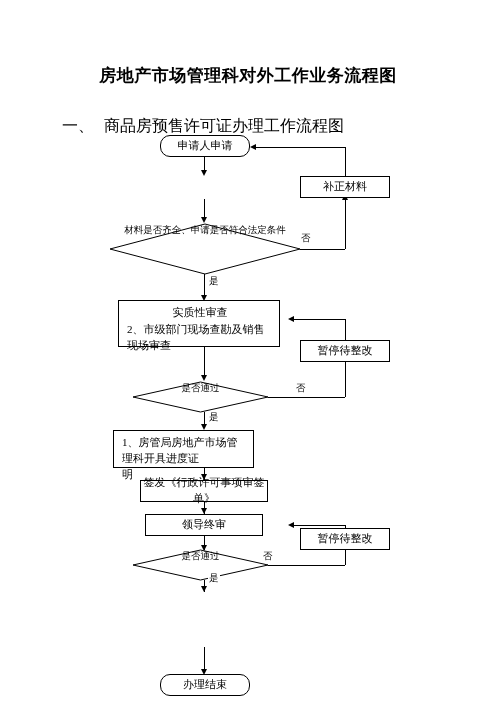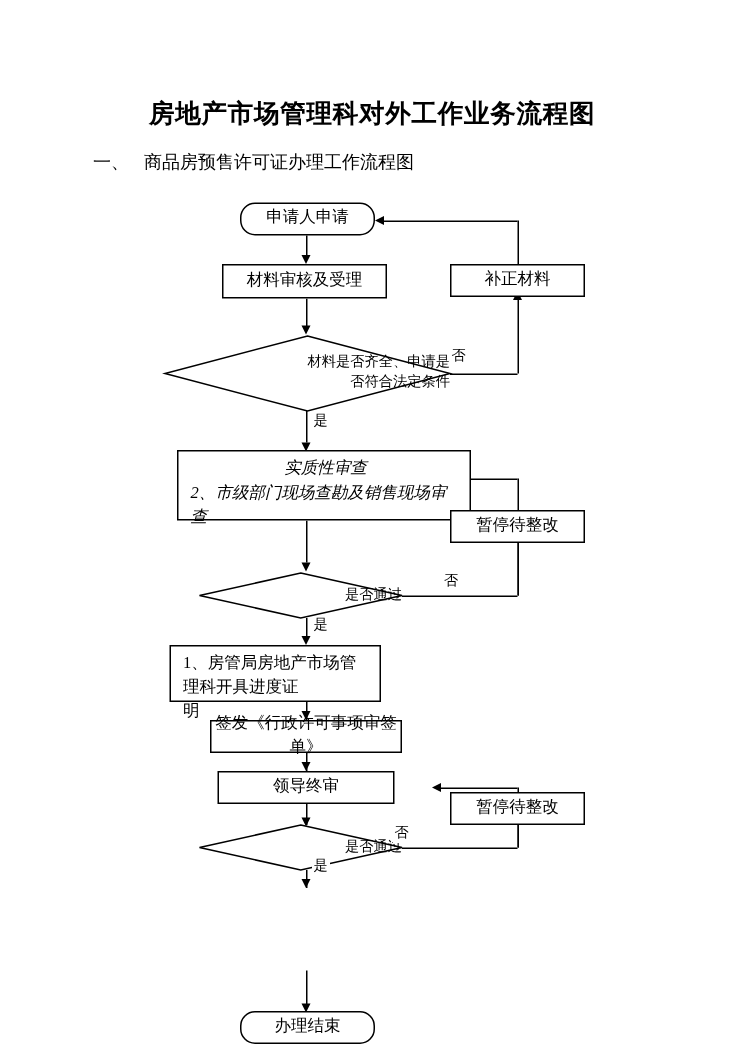--- a/index.html
+++ b/index.html
@@ -30,22 +30,22 @@
     width: 496px;
     text-align: center;
     font-size: 17px;
     font-weight: bold;
     letter-spacing: 0.5px;
     font-family: "Liberation Sans", "DejaVu Sans", sans-serif;
   }
   .doc-subtitle {
     position: absolute;
     left: 62px;
-    top: 88px;
-    font-size: 12px;
+    top: 104px;
+    font-size: 16px;
     font-family: "Liberation Serif", "DejaVu Serif", serif;
   }
   .doc-subtitle .sub-num { margin-right: 10px; }
 
   
   .node {
     position: absolute;
     box-sizing: border-box;
     border: 1px solid #000;
     background: #ffffff;
@@ -86,22 +86,22 @@
     top: 0;
     overflow: visible;
   }
   .diamond .dlabel {
     position: absolute;
     left: 0;
     top: 0;
     width: 100%;
     height: 100%;
     display: flex;
-    flex-direction: column;
-    align-items: flex-end;
+    flex-direction: row;
+    align-items: flex-start;
     justify-content: center;
     text-align: center;
     font-size: 9.5px;
     line-height: 1.35;
   }
 
   
   .ln {
     position: absolute;
     background: #000;
@@ -205,39 +205,36 @@
   <div class="edge-label" style="left:208px; top:265px;">是</div>
   <div class="edge-label" style="left:295px; top:372px;">否</div>
   <div class="edge-label" style="left:208px; top:401px;">是</div>
   <div class="edge-label" style="left:262px; top:540px;">否</div>
   <div class="edge-label" style="left:208px; top:562px;">是</div>
 
   <div class="node rounded" style="left:160px; top:123px; width:90px; height:22px;">
     <span>申请人申请</span>
   </div>
 
-  <div class="node" style="left:148px; top:164px; width:110px; height:23px;">
-    <span>材料审核及受理</span>
-  </div>
 
   <div class="node" style="left:300px; top:164px; width:90px; height:22px;">
     <span>补正材料</span>
   </div>
 
   <div class="diamond" style="left:110px; top:212px; width:190px; height:50px;">
     <svg width="190" height="50" viewBox="0 0 190 50">
       <polygon points="95,0 190,25 95,50 0,25" fill="#ffffff" stroke="#000000" stroke-width="1"></polygon>
     </svg>
     <div class="dlabel">
       <span>材料是否齐全、申请是</span>
       <span>否符合法定条件</span>
     </div>
   </div>
 
-  <div class="node list" style="left:118px; top:288px; width:196px; height:47px;font-style:italic;">
+  <div class="node list" style="left:118px; top:288px; width:162px; height:47px;">
     <span class="title-line">实质性审查</span>
     <span class="li">2、市级部门现场查勘及销售现场审查</span>
   </div>
 
   <div class="node" style="left:300px; top:328px; width:90px; height:22px;">
     <span>暂停待整改</span>
   </div>
 
   <div class="diamond" style="left:133px; top:370px; width:135px; height:30px;">
     <svg width="135" height="30" viewBox="0 0 135 30">

